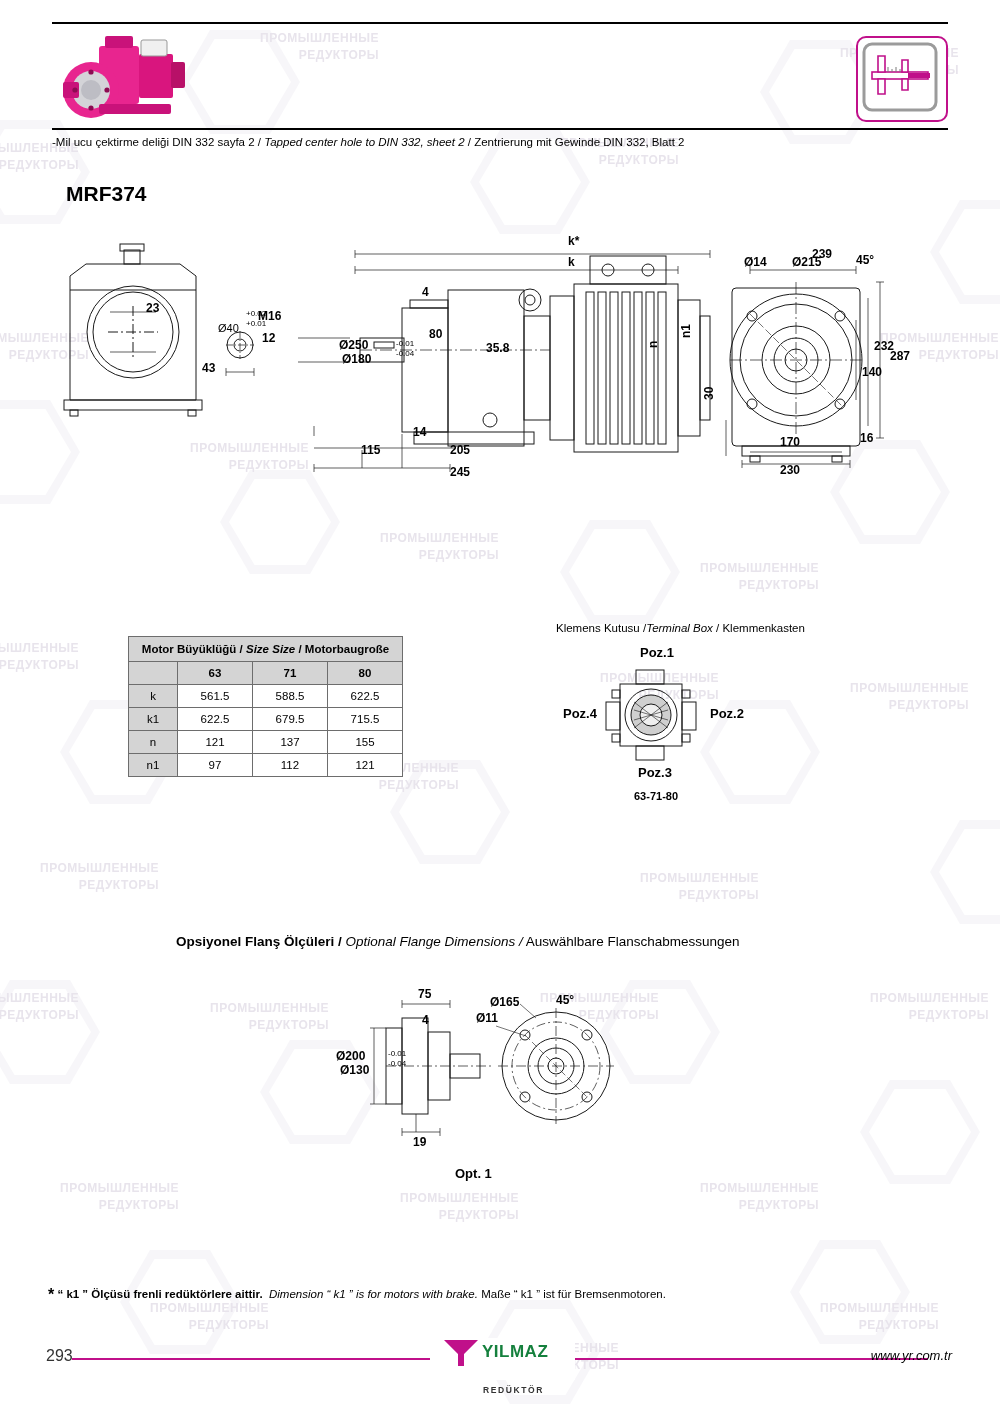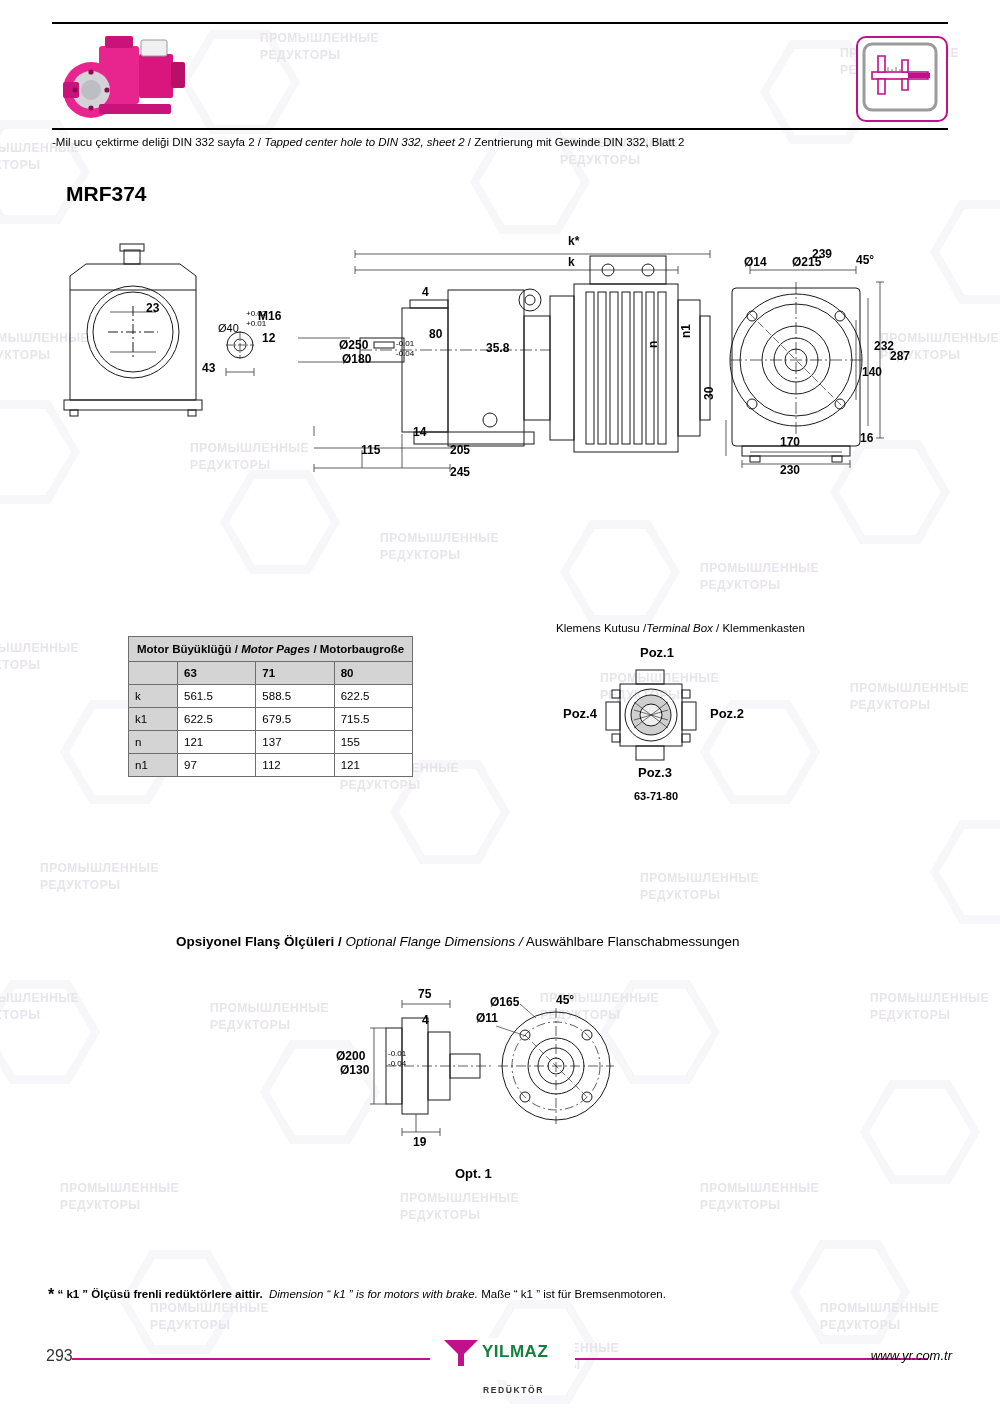--- a/index.html
+++ b/index.html
@@ -26,21 +26,21 @@
     pointer-events: none;
     z-index: 0;
   }
   .wm {
     position: absolute;
     color: #e8e4ec;
     font-family: "Liberation Sans", sans-serif;
     font-size: 12px;
     font-weight: 700;
     letter-spacing: 0.5px;
-    text-align: left;
+    text-align: right;
     line-height: 1.45;
     white-space: nowrap;
   }
   .wm .w2 { display: block; }
   .wm-hex {
     position: absolute;
     width: 120px;
     height: 104px;
     background: #f1eef4;
     clip-path: polygon(25% 0%, 75% 0%, 100% 50%, 75% 100%, 25% 100%, 0% 50%);
@@ -158,21 +158,21 @@
     position: absolute;
     left: 128px;
     top: 636px;
   }
   table.motor {
     border-collapse: collapse;
     font-size: 11.5px;
   }
   table.motor td, table.motor th {
     border: 1px solid #6d6d6d;
-    text-align: left;
+    text-align: center;
     padding: 5px 6px;
     min-width: 62px;
     background: #ffffff;
   }
   table.motor th.hdr {
     background: #d4d4d4;
     font-weight: 700;
     font-size: 11.5px;
     text-align: center;
     padding: 6px 8px;
@@ -565,21 +565,21 @@
       <text class="dim-txt bd" x="730" y="254">230</text>
     </svg>
 
     <div class="tbl-wrap">
       <table class="motor">
         <tbody>
             <tr>
           <th class="hdr" colspan="4">
             <b>Motor Büyüklüğü</b>
             <span>/</span>
-            <i>Motor Pages</i>
+            <i>Size Size</i>
             <span>/</span>
             <span>Motorbaugroße</span>
           </th>
         </tr>
         <tr>
           <td class="rowhdr"></td>
           <td class="sizehdr">63</td>
           <td class="sizehdr">71</td>
           <td class="sizehdr">80</td>
         </tr>

